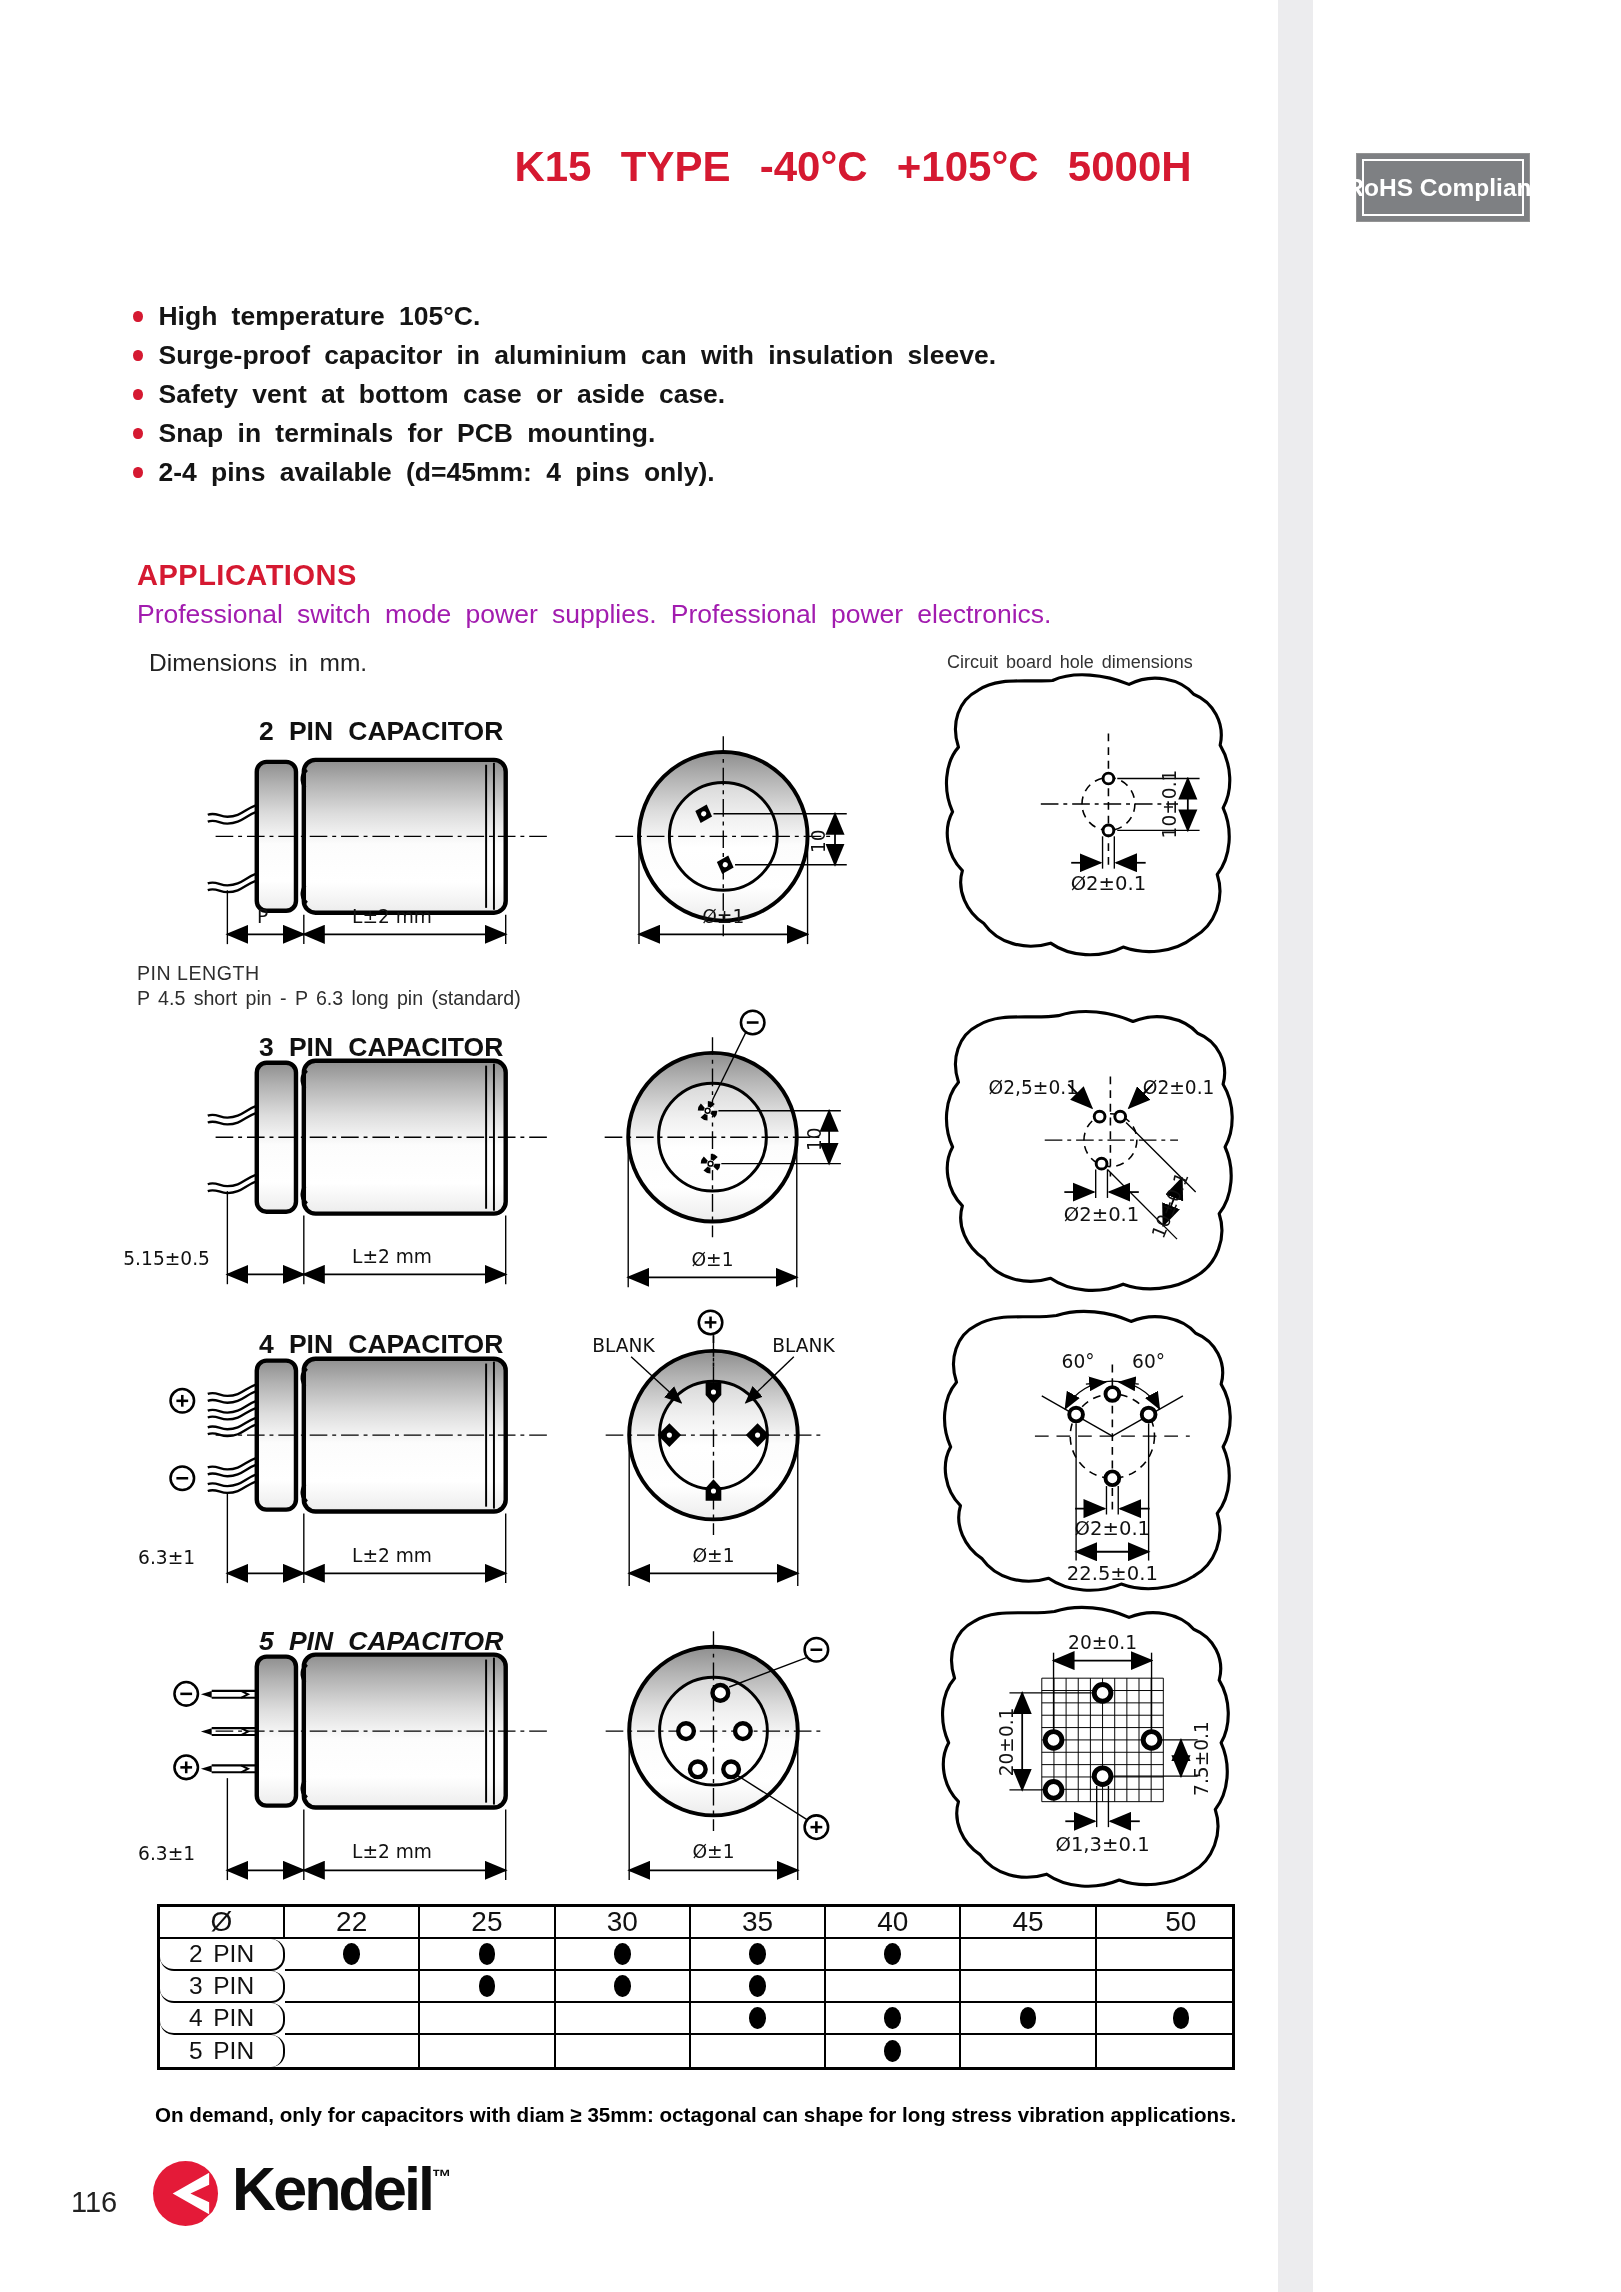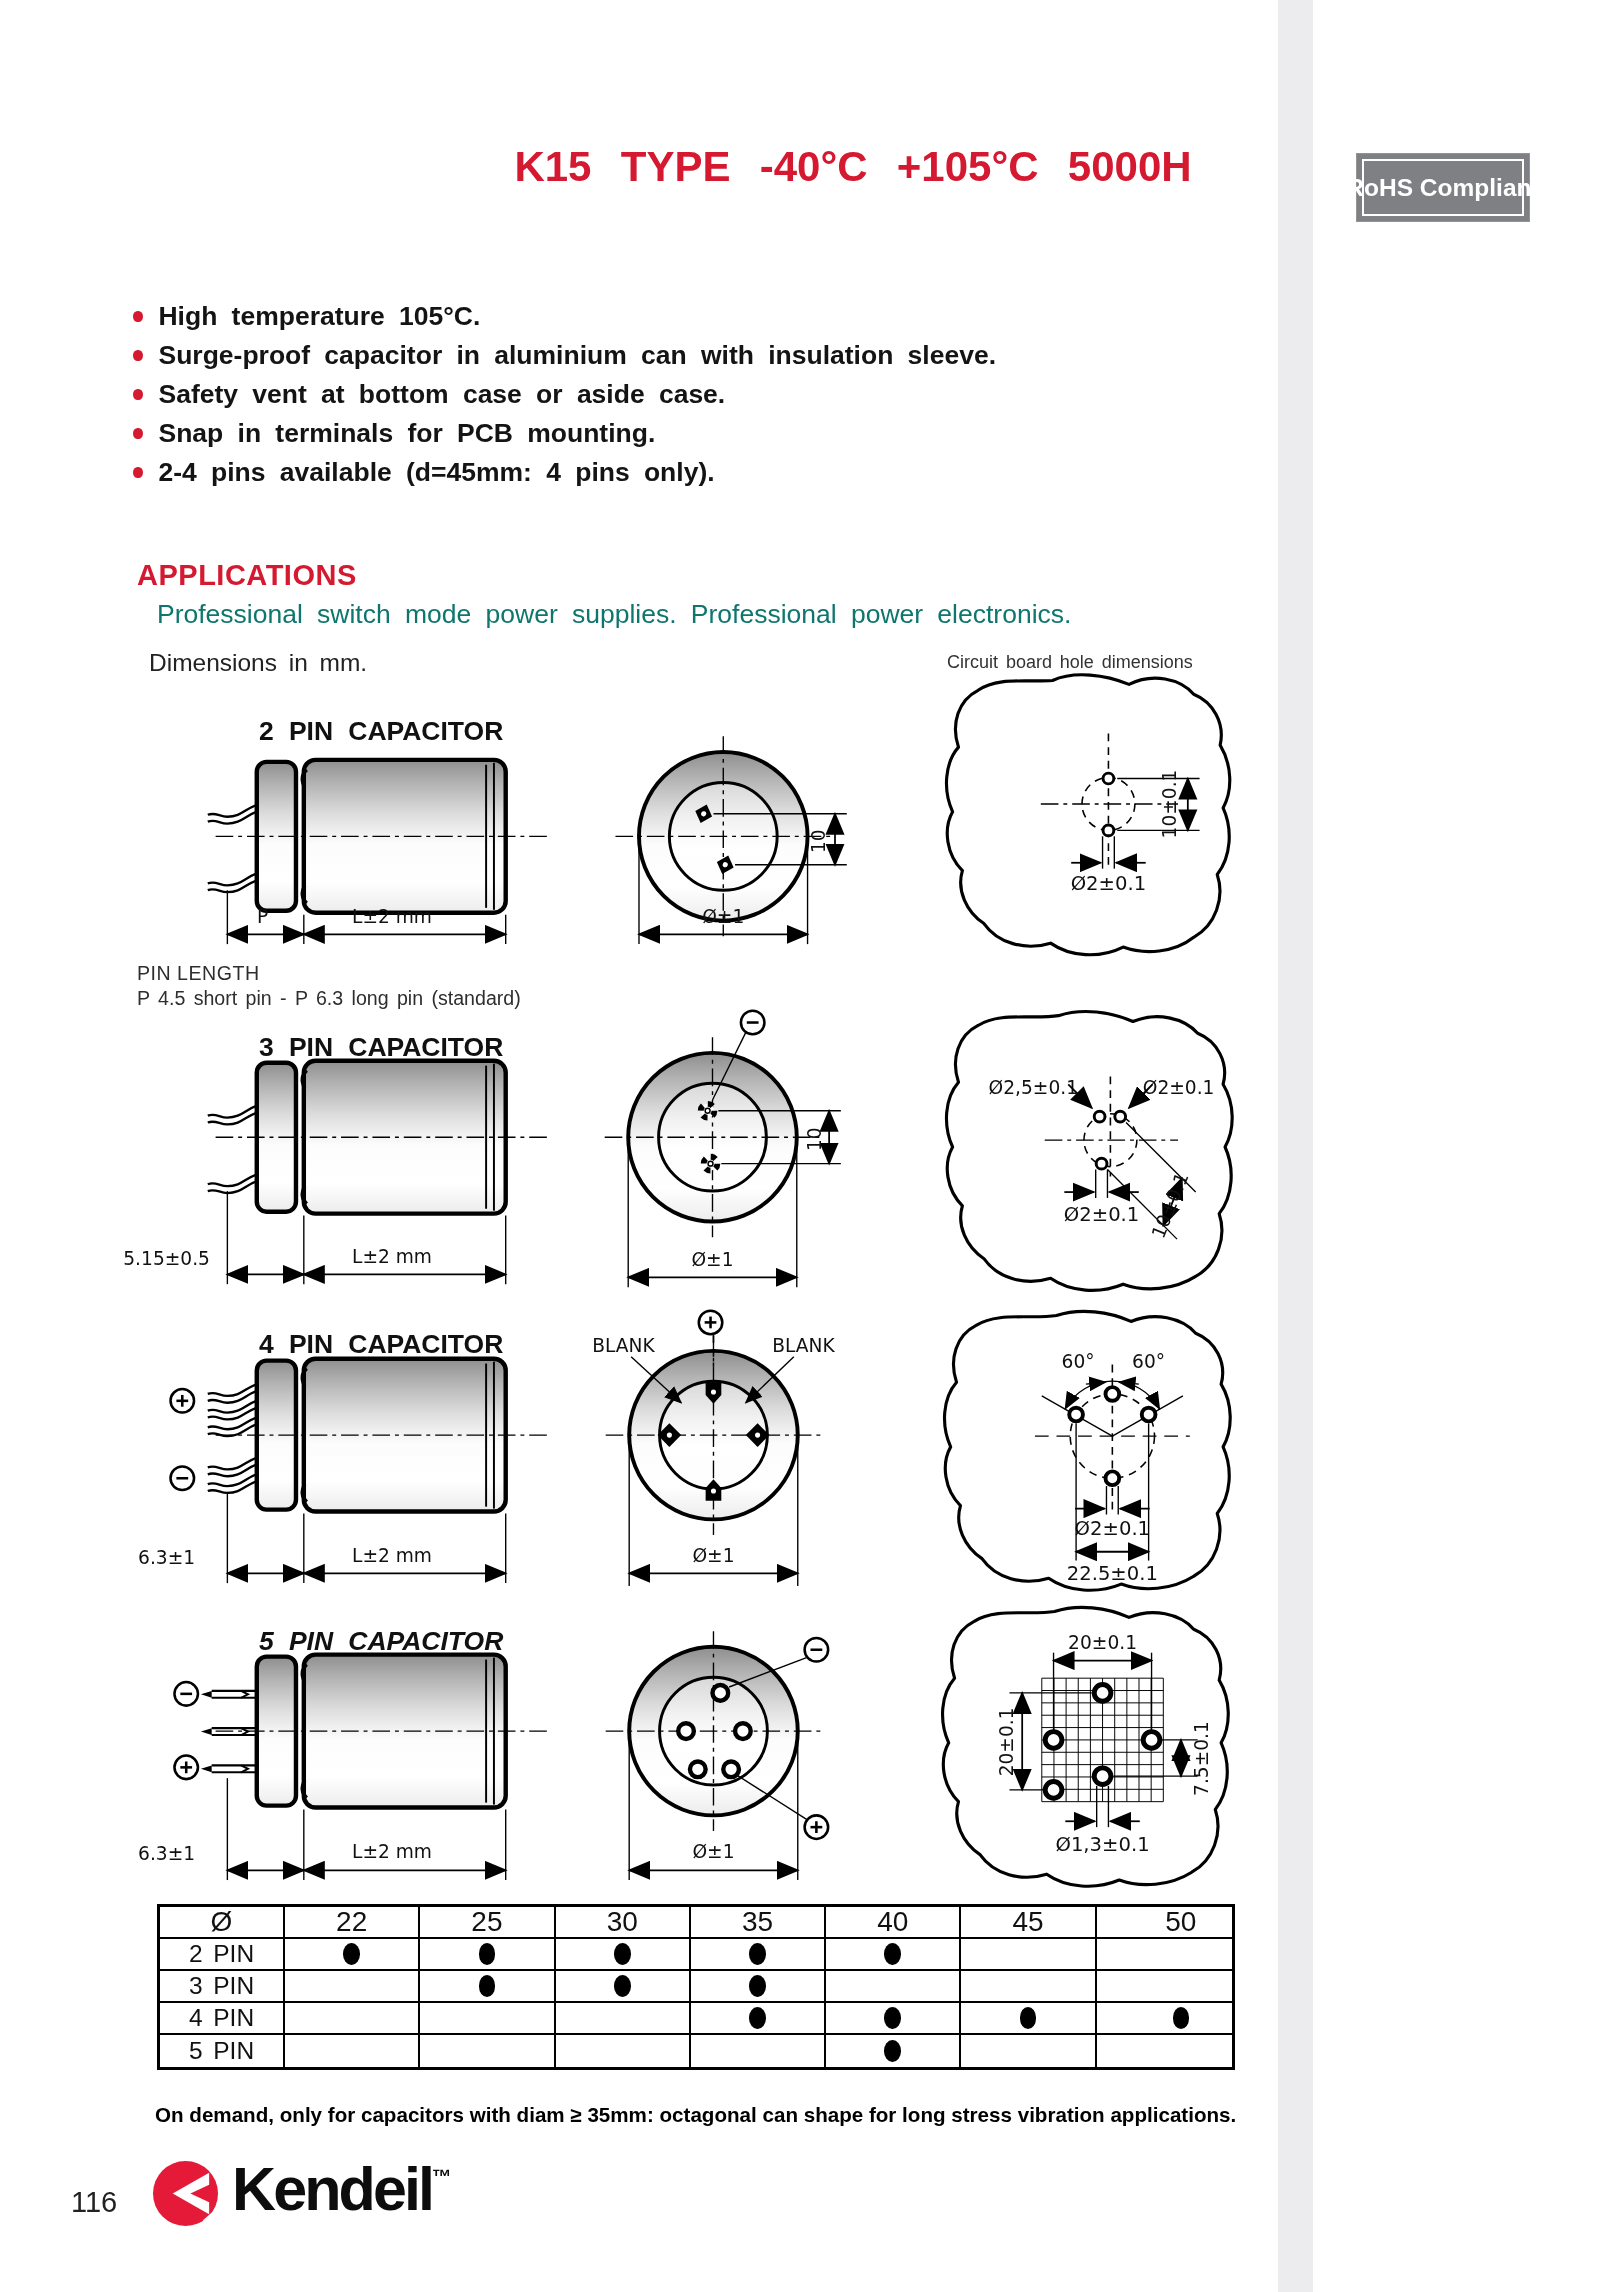--- a/index.html
+++ b/index.html
@@ -13,35 +13,35 @@
     font-weight:bold;color:#d51931;word-spacing:17.6px;letter-spacing:0px;white-space:nowrap;}
   
   #rohs{left:1356px;top:153px;width:174px;height:69px;background:#7e8083;border:1px solid #949494;box-sizing:border-box;}
   #rohs .inner{position:absolute;inset:4.9px;border:2px solid #ffffff;display:flex;align-items:center;justify-content:center;}
   #rohs .txt{color:#ffffff;font-size:24.5px;font-weight:bold;white-space:nowrap;}
   
   #features{left:133px;top:297px;}
   .feat{display:flex;align-items:center;height:39px;font-size:26.5px;font-weight:bold;color:#141414;word-spacing:6.9px;white-space:nowrap;}
   .bdot{width:9.8px;height:11.8px;border-radius:50%;background:#d51931;margin-right:15.7px;flex:0 0 auto;}
   #app-head{left:137px;top:559px;font-size:29px;font-weight:bold;color:#d51931;letter-spacing:0.5px;}
-  #app-text{left:137px;top:599px;font-size:26.5px;color:#0f766e;word-spacing:6.9px;white-space:nowrap;margin-left:20px;}
+  #app-text{left:137px;top:599px;font-size:26.5px;color:#a21caf;word-spacing:6.9px;white-space:nowrap;}
   #dims-note{left:149px;top:649px;font-size:24.5px;color:#222;word-spacing:4.9px;}
   #board-note{left:947px;top:652px;font-size:18px;color:#333;word-spacing:2.9px;}
   .sec-title{font-size:26.5px;font-weight:bold;color:#111;word-spacing:7.8px;white-space:nowrap;}
   #st1{left:259px;top:716px;} #st2{left:259px;top:1032px;} #st3{left:259px;top:1329px;} #st4{left:259px;top:1626px;font-style:italic;}
   #pinlen-1{left:137px;top:962px;font-size:19.6px;color:#2e2e2e;letter-spacing:0.5px;}
   #pinlen-2{left:137px;top:987px;font-size:19.6px;color:#2e2e2e;word-spacing:2.9px;white-space:nowrap;}
   
   #pin-table{left:157px;top:1904px;width:1078px;border:3.9px solid #000;box-sizing:border-box;
     display:grid;grid-template-columns:125px repeat(7,1fr);grid-auto-rows:32px;background:#fff;}
   .tc{border-right:2.9px solid #000;border-bottom:2.9px solid #000;display:flex;align-items:center;justify-content:center;}
   .tc:nth-child(8n){border-right:none;padding-left:33px;}
   .tc.lastrow{border-bottom:none;}
   .th{font-size:28px;color:#111;font-weight:400;}
-  .rl{font-size:24.5px;color:#111;font-weight:400;word-spacing:3.9px;}
+  .rl{font-size:24.5px;color:#111;font-weight:400;word-spacing:3.9px;border-radius:14px;}
   .dot{width:16.7px;height:21.6px;background:#000;border-radius:50%;}
   #footnote{left:155px;top:2103px;font-size:20.6px;font-weight:bold;color:#000;white-space:nowrap;}
   
   #page-number{left:71px;top:2186px;font-size:29px;color:#222;}
   #logo-mark{left:152px;top:2160px;width:67px;height:67px;}
   #brand{left:232px;top:2154px;font-size:61px;font-weight:bold;color:#0d0d0d;letter-spacing:-2.9px;white-space:nowrap;}
   #brand sup{font-size:19.6px;letter-spacing:0;vertical-align:27.4px;}
   
   svg text{font-family:"DejaVu Sans",sans-serif;fill:#111;}
   .dl{font-size:19px;}

